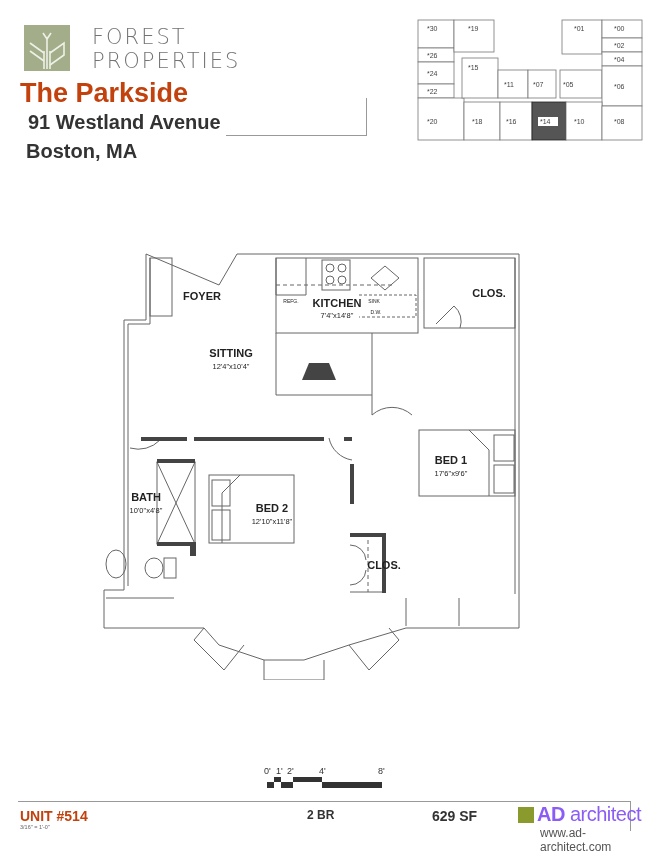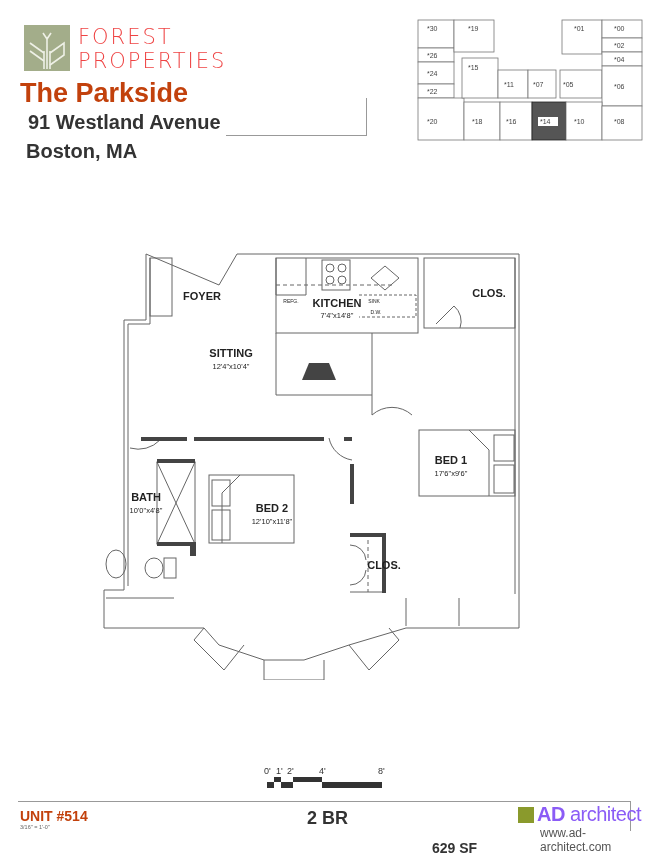--- a/index.html
+++ b/index.html
@@ -1,33 +1,33 @@
 <!DOCTYPE html>
 <html><head>
 <meta charset="utf-8">
 <style>
   html, body { margin:0; padding:0; background:#ffffff; }
   body { width:650px; height:856px; position:relative; overflow:hidden; font-family:"Liberation Sans", sans-serif; color:#333; }
   .abs { position:absolute; }
   .logo-box { left:24px; top:25px; width:46px; height:46px; background:#a3ad8a; }
-  .brand-line { left:78px; font-family:"DejaVu Sans", sans-serif; font-weight:300; font-size:21px; letter-spacing:2px; color:#ef4444; line-height:22px; }
+  .brand-line { left:92px; font-family:"DejaVu Sans", sans-serif; font-weight:300; font-size:21px; letter-spacing:2px; color:#737373; line-height:22px; }
   .title { left:20px; top:78px; font-size:27px; font-weight:bold; color:#c2410c; }
   .addr { left:28px; top:111px; font-size:20px; font-weight:bold; color:#333; }
   .city { left:20px; top:140px; font-size:20px; font-weight:bold; color:#333;margin-left:6px; }
   .rule-v { left:366px; top:98px; width:1px; height:38px; background:#999; }
   .rule-h { left:226px; top:135px; width:141px; height:1px; background:#999; }
   .keyplan { left:412px; top:18px; width:236px; height:126px; }
   .plan { left:94px; top:240px; width:440px; height:440px; }
   .scale { left:262px; top:765px; width:140px; height:30px; }
   .footer-rule { left:18px; top:801px; width:612px; height:1px; background:#999; }
   .footer-rule-v { left:630px; top:801px; width:1px; height:30px; background:#999; }
   .unit { left:20px; top:808px; font-size:14px; font-weight:bold; color:#c2410c; }
   .scale-note { left:20px; top:824px; font-size:5.5px; color:#666; }
-  .br { left:307px; top:808px; font-size:18px; font-weight:bold; color:#333; }
-  .sf { left:432px; top:808px; font-size:14px; font-weight:bold; color:#333;margin-top:32px; }
+  .br { left:307px; top:808px; font-size:12px; font-weight:bold; color:#333; }
+  .sf { left:432px; top:808px; font-size:14px; font-weight:bold; color:#333; }
   .ad-box { left:518px; top:807px; width:16px; height:16px; background:#8a9a2c; }
   .ad-text { left:537px; top:803px; font-size:20px; color:#8b5cf6; letter-spacing:-0.5px; }
   .ad-text b { font-weight:bold; }
   .ad-url { left:540px; top:826px; font-size:12px; color:#555; }
 </style>
 </head>
 <body>
 
 <div class="abs logo-box">
   <svg width="46" height="46" viewBox="0 0 46 46">

